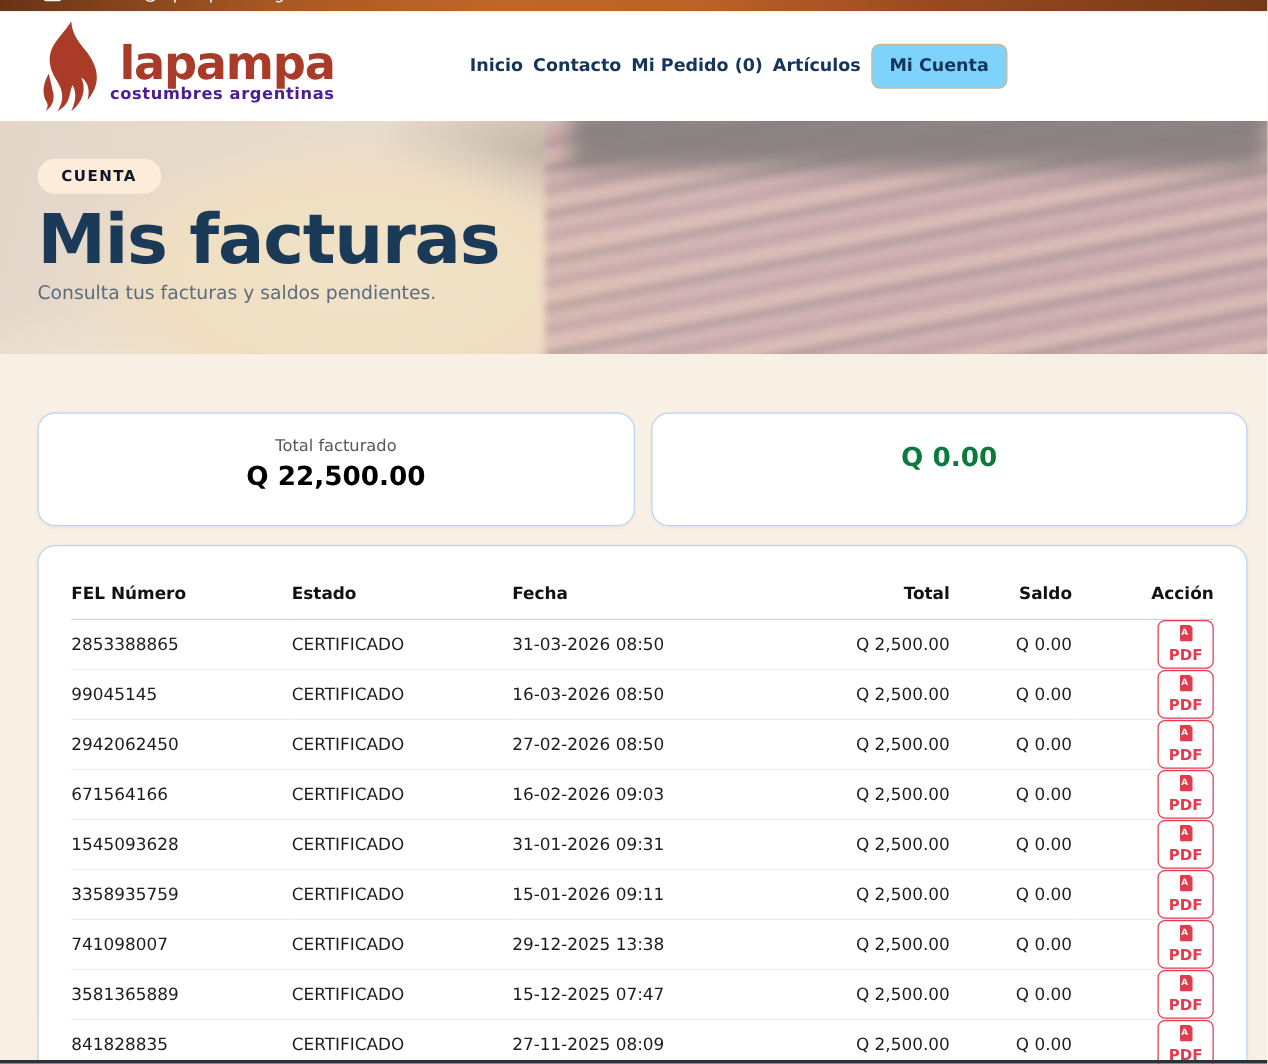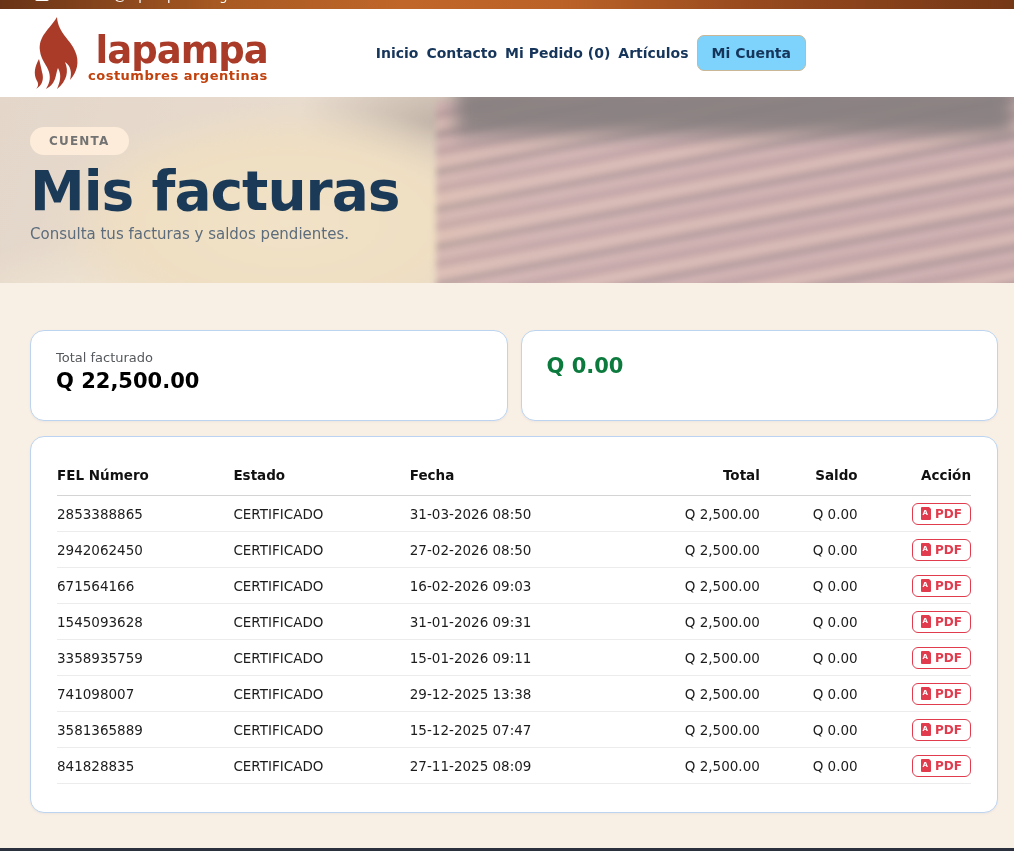--- a/index.html
+++ b/index.html
@@ -25,21 +25,21 @@
 
   
   .header {
     height:88px; background:#ffffff; position:relative;
     display:flex; align-items:center;
   }
   .logo { display:flex; align-items:flex-end; margin-left:30px; gap:2px; }
   .logo svg { display:block; }
   .logo-text { display:flex; flex-direction:column; padding-bottom:6px;text-align:right; }
   .logo-name { font-size:37px; font-weight:bold; color:#a93b28; line-height:0.85; letter-spacing:-1px; }
-  .logo-tagline { font-size:13px; font-weight:bold; color:#c2410c; letter-spacing:0.5px; margin-top:2px; padding-left:4px; }
+  .logo-tagline { font-size:13px; font-weight:bold; color:#4c1d95; letter-spacing:0.5px; margin-top:2px; padding-left:4px; }
 
   .nav { position:absolute; right:208px; top:0; height:100%; display:flex; align-items:center; gap:8px; }
   .nav-link { font-size:14px; font-weight:bold; color:#16355a; text-decoration:none; cursor:pointer; }
   .nav-btn {
     font-size:14px; font-weight:bold; color:#16355a;
     background:#7dd3fc; border:1px solid #c9b795; border-radius:7px;
     padding:9px 14px; cursor:pointer;
     font-family:"DejaVu Sans","Liberation Sans",sans-serif;
   }
 
@@ -56,30 +56,30 @@
     background:#3f3840; filter:blur(9px); opacity:.9; }
   .hero-food { position:absolute; left:-40px; top:-40px; width:820px; height:320px;
     background:
       radial-gradient(ellipse 42% 52% at 40% 52%, #eedbb6 0%, #ead4ad 45%, rgba(236,215,178,0) 72%),
       radial-gradient(ellipse 30% 42% at 16% 85%, #f3e7cd 0%, rgba(243,230,204,0) 70%),
       radial-gradient(ellipse 24% 30% at 58% 20%, rgba(90,70,60,.45) 0%, rgba(90,70,60,0) 70%);
     filter:blur(2px); }
   .hero-wash { position:absolute; inset:0; background:rgba(247,238,228,.38); }
   .hero-content { position:relative; z-index:2; padding:30px 0 0 30px; }
   .badge {
-    display:inline-block; background:#fcecd9; color:#737373;
+    display:inline-block; background:#fcecd9; color:#0f172a;
     font-size:12px; font-weight:bold; letter-spacing:1.2px;
     padding:7px 19px; border-radius:16px;
   }
   .hero-title { font-size:55px; font-weight:bold; color:#1b3a57; letter-spacing:-1px; margin-top:9px; line-height:1.0; }
   .hero-subtitle { font-size:15px; color:#5c6c7c; margin-top:6px; }
 
   
   .main { padding:47px 16px 0 30px; }
-  .cards-row { display:flex; gap:13px; }
+  .cards-row { display:flex; gap:13px;text-align:center; }
   .card {
     flex:1; background:#ffffff; border:1px solid #bcd4ef; border-radius:14px;
     padding:19px 25px; height:91px;
     box-shadow:0 1px 2px rgba(120,140,170,.08);
   }
   .card-label { font-size:13px; color:#55585c; }
   .card-value { font-size:21px; font-weight:bold; color:#000000; margin-top:4px; }
   .card-value.green { color:#0c7a3d; }
 
   .table-card {
@@ -98,20 +98,21 @@
   td {
     font-size:13.5px; color:#1c1c1c; padding:0;
     height:36px; border-bottom:1px solid #ececec; vertical-align:middle;
   }
   .pdf-btn {
     display:inline-flex; align-items:center; gap:4px;
     background:#ffffff; border:1.5px solid #e13b4e; border-radius:6px;
     color:#e13b4e; font-size:12px; font-weight:bold;
     padding:3px 8px; cursor:pointer;
     font-family:"DejaVu Sans","Liberation Sans",sans-serif;
+    flex-direction:column;
   }
   .pdf-icon { display:inline-block; width:10px; height:13px; position:relative;
     background:#e13b4e; border-radius:1px; }
   .pdf-icon::before { content:""; position:absolute; right:-1px; top:-1px;
     border-left:4px solid transparent; border-bottom:4px solid transparent; border-top:4px solid #ffffff; }
   .pdf-icon::after { content:"A"; position:absolute; left:1.5px; top:3px;
     font-size:7px; font-weight:bold; color:#ffffff; line-height:1; }
 
   .footer-strip { position:absolute; left:0; bottom:0; width:100%; height:3px; background:#2b323e; }
 </style>
@@ -200,20 +201,33 @@
     <td class="num">Q 2,500.00</td>
     <td class="num">Q 0.00</td>
     <td class="num">
       <button class="pdf-btn">
         <span class="pdf-icon"></span>
         <span>PDF</span>
       </button>
     </td>
   </tr>
 
+  <tr>
+    <td>99045145</td>
+    <td>CERTIFICADO</td>
+    <td>16-03-2026 08:50</td>
+    <td class="num">Q 2,500.00</td>
+    <td class="num">Q 0.00</td>
+    <td class="num">
+      <button class="pdf-btn">
+        <span class="pdf-icon"></span>
+        <span>PDF</span>
+      </button>
+    </td>
+  </tr>
 
   <tr>
     <td>2942062450</td>
     <td>CERTIFICADO</td>
     <td>27-02-2026 08:50</td>
     <td class="num">Q 2,500.00</td>
     <td class="num">Q 0.00</td>
     <td class="num">
       <button class="pdf-btn">
         <span class="pdf-icon"></span>

